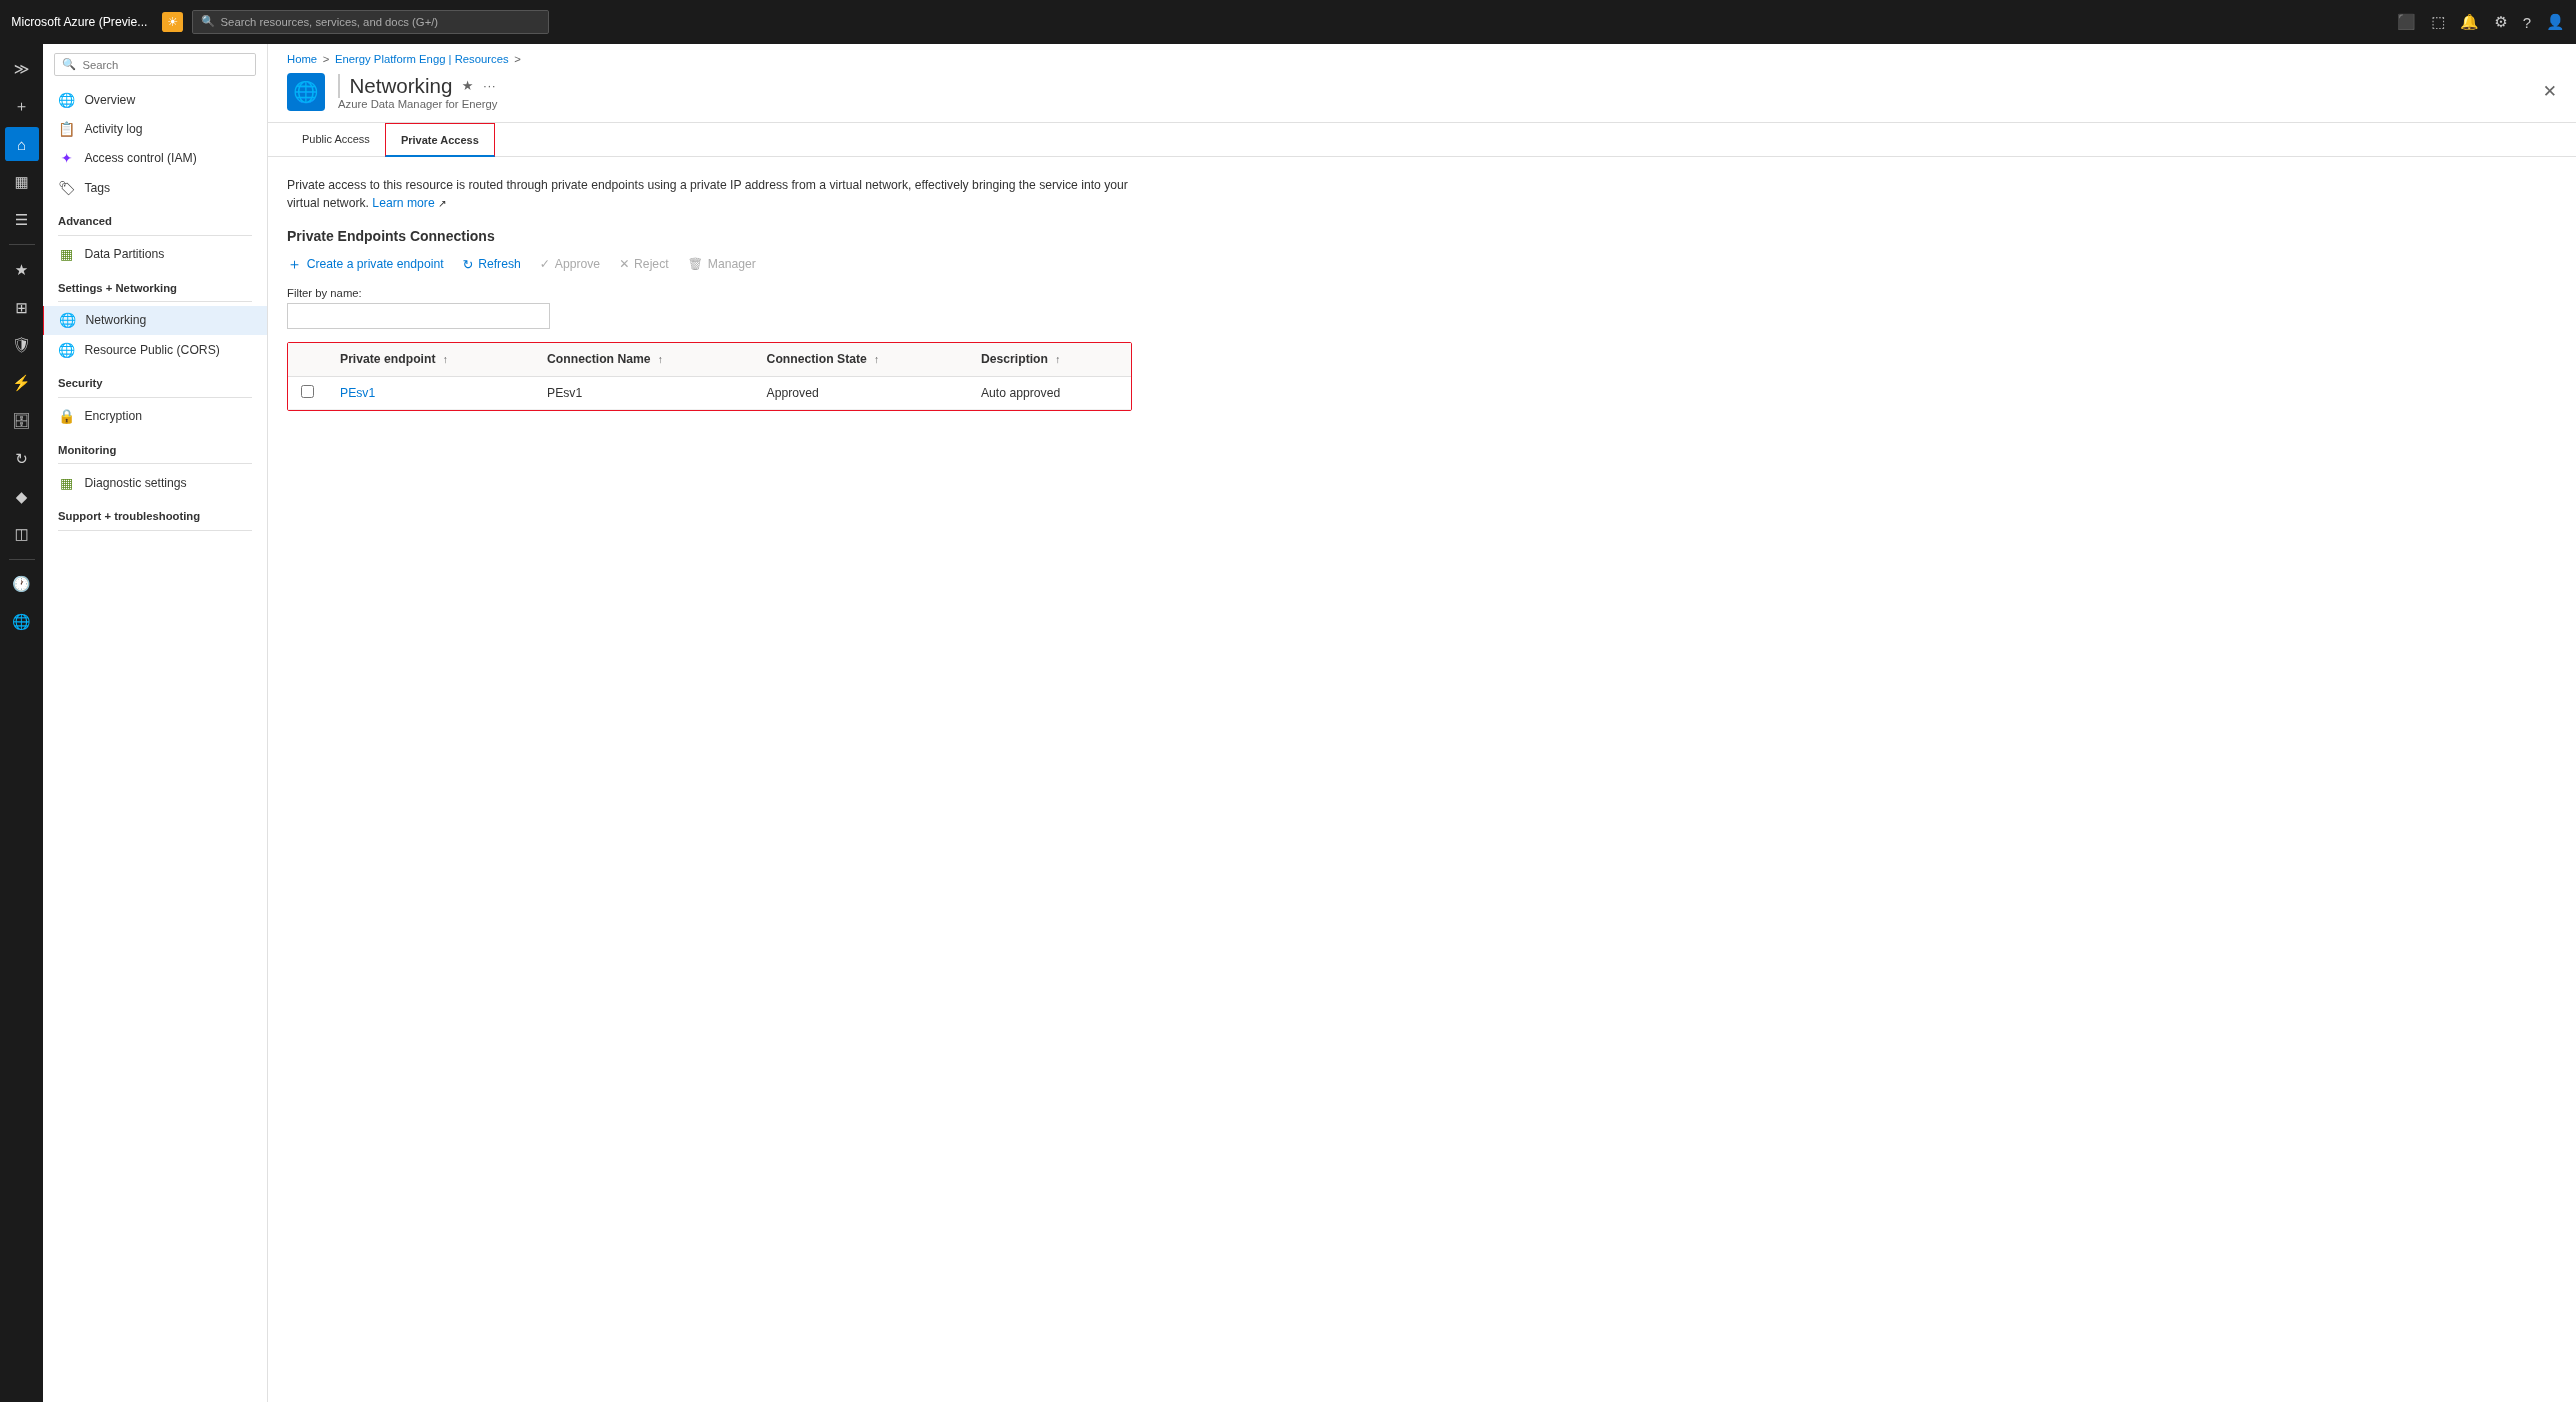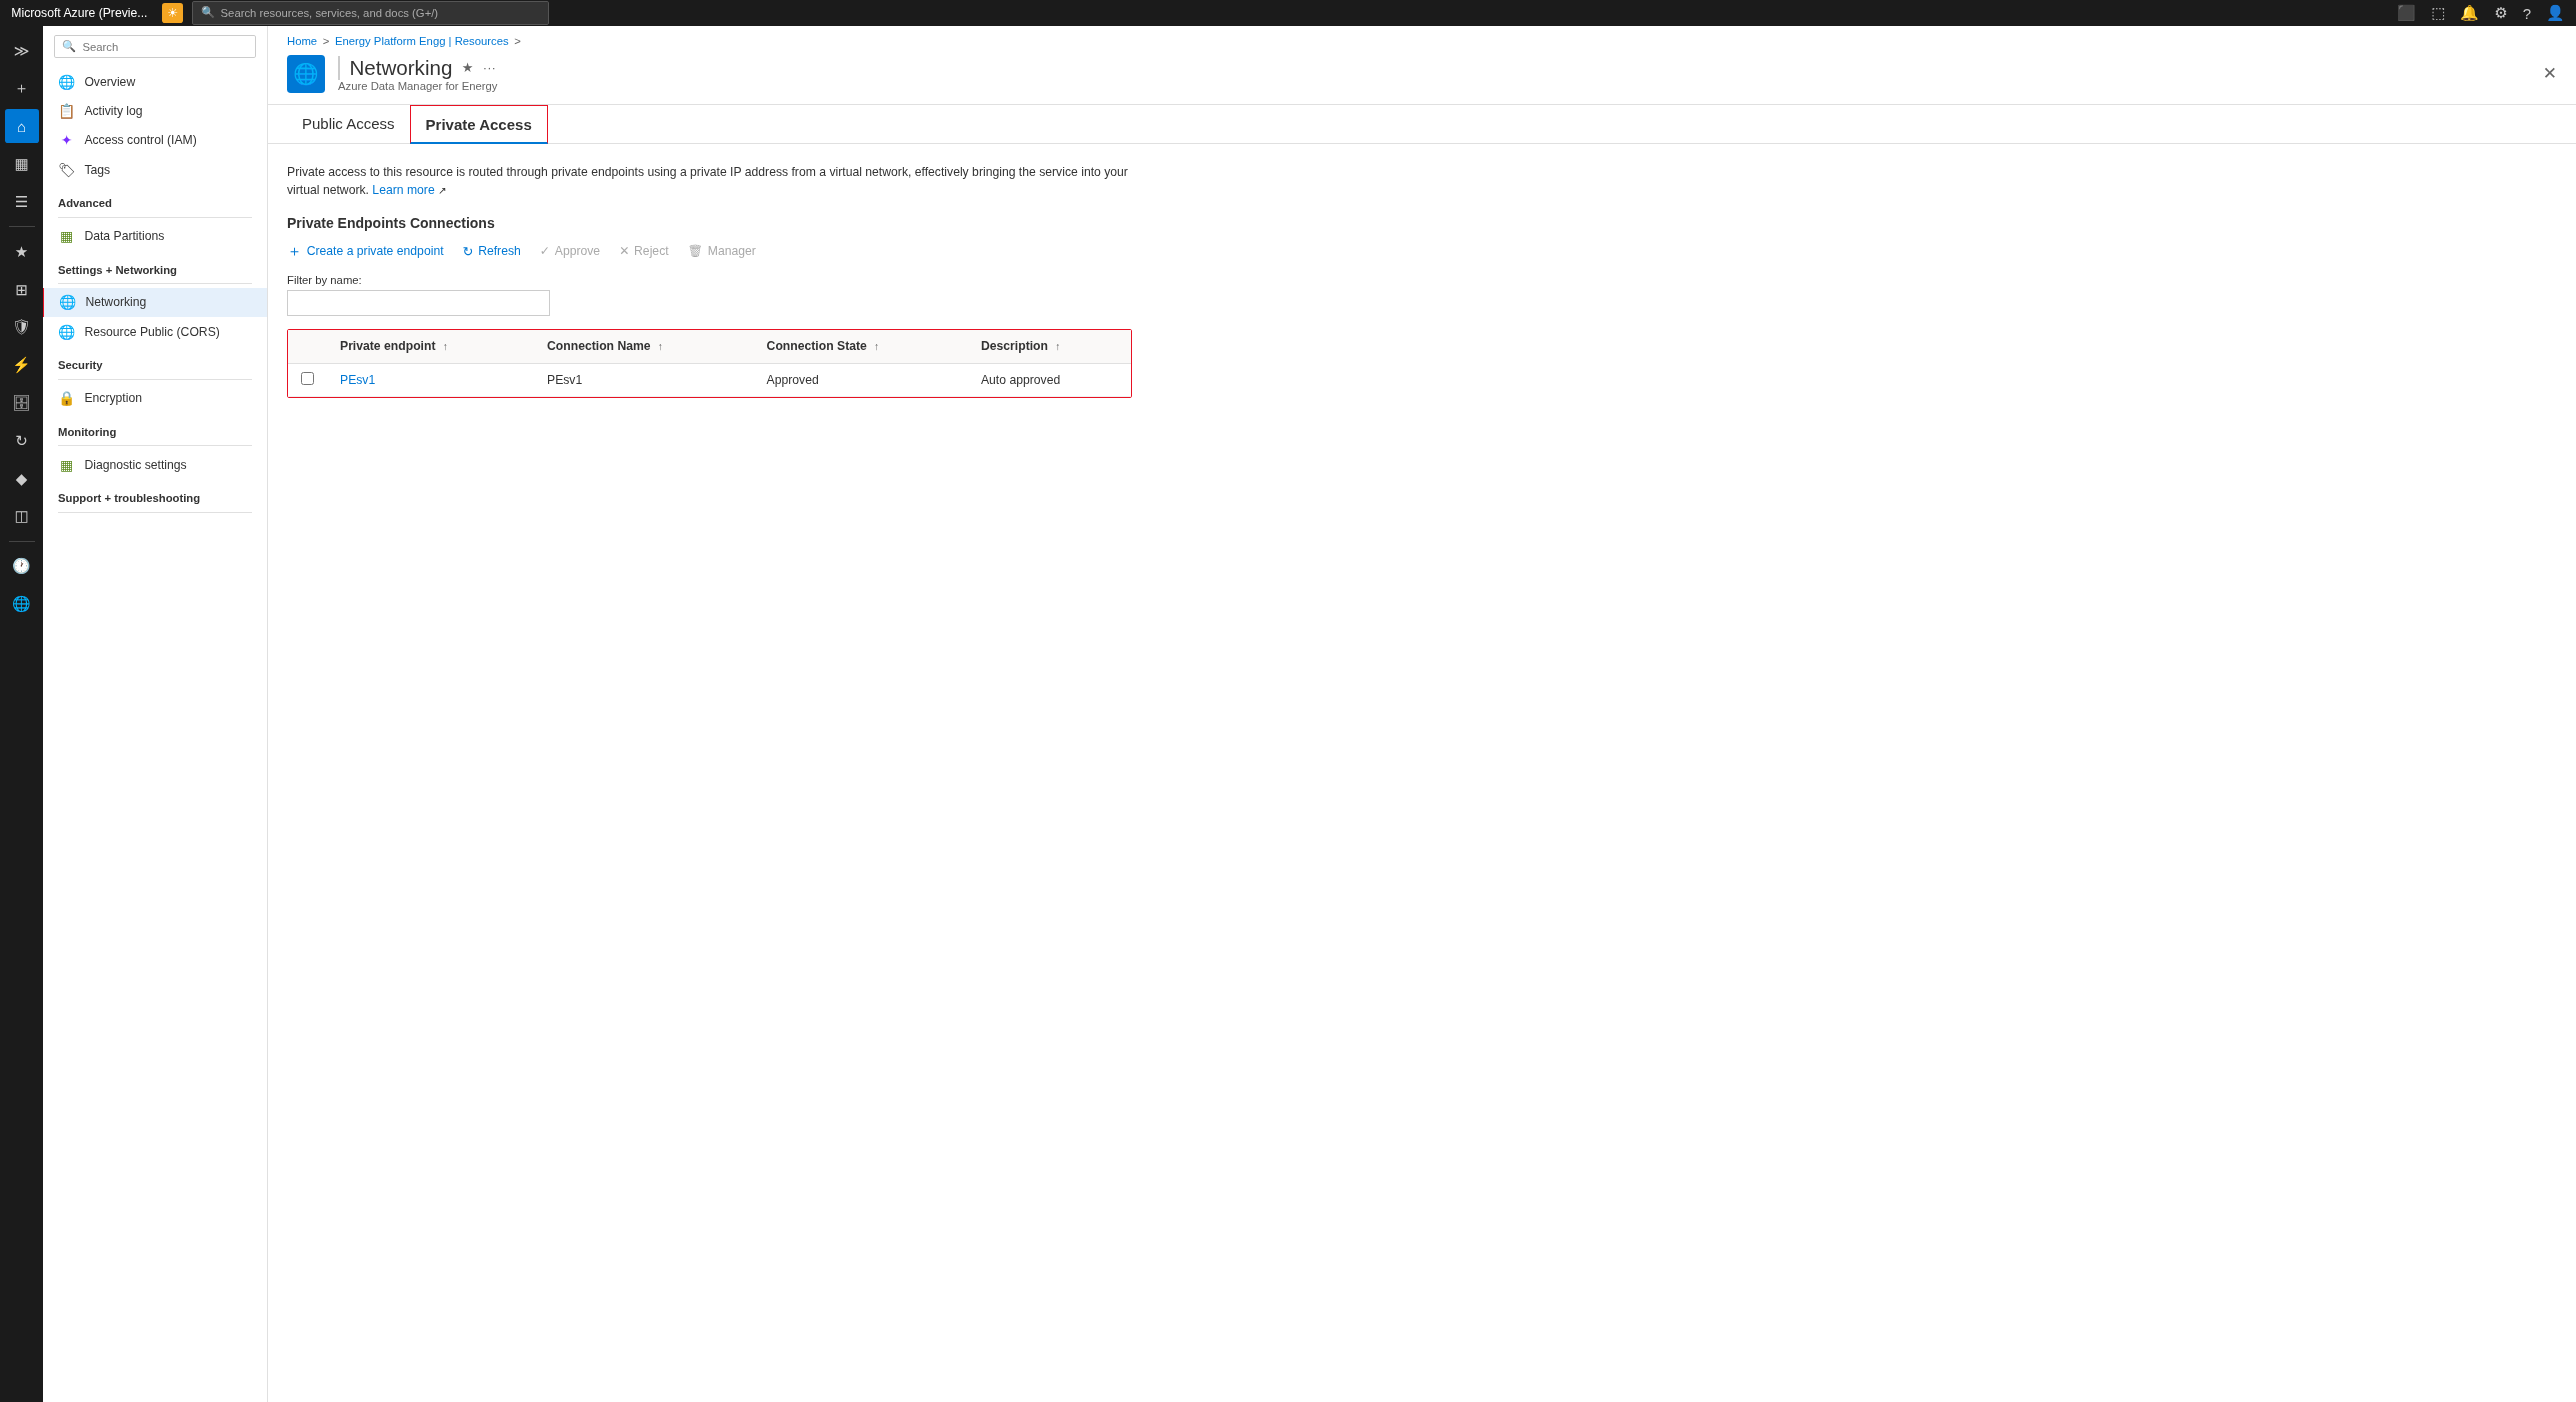--- a/index.html
+++ b/index.html
@@ -2,21 +2,21 @@
 <html style="font-size:15px"><head>
   <meta charset="utf-8">
   <style>
     * { box-sizing: border-box; margin: 0; padding: 0; }
     body { font-family: 'Segoe UI', sans-serif; font-size: 12.2px; background: #f3f2f1; display: flex; flex-direction: column; height: 100vh; overflow: hidden; }
 
     
     .topbar {
       background: #1b1b1b;
       color: #fff;
-      height: 26px;
+      height: 44px;
       display: flex;
       align-items: center;
       padding: 0 11.3px;
       gap: 9.4px;
       flex-shrink: 0;
     }
     .topbar-brand { font-size: 12.2px; color: #fff; white-space: nowrap; margin-right: 5.6px; }
     .topbar-icon-orange {
       width: 20.6px; height: 20.6px;
       background: #f5a623;
@@ -156,21 +156,21 @@
     
     .tabs-bar {
       display: flex;
       padding: 0 19px;
       border-bottom: 0.9px solid #e0e0e0;
       background: #fff;
     }
     .tab {
       padding: 9.4px 15px;
       cursor: pointer;
-      font-size: 15px;
+      font-size: 11px;
       color: #333;
       border-bottom: 1.9px solid transparent;
       margin-bottom: -0.9px;
     }
     .tab.highlighted {
       border: 1.9px solid #e81123;
       color: #333;
       font-weight: 600;
       border-bottom: 2.8px solid #0078d4;
     }

